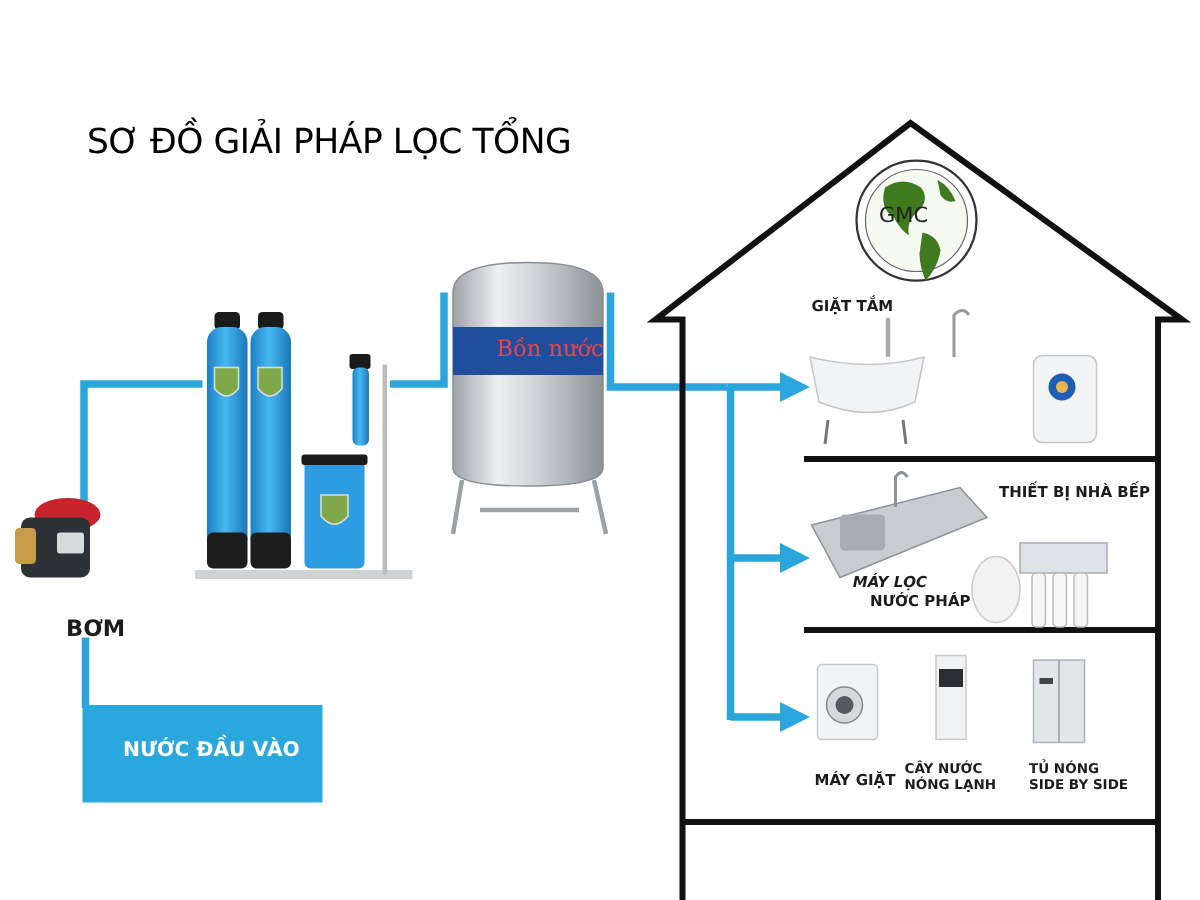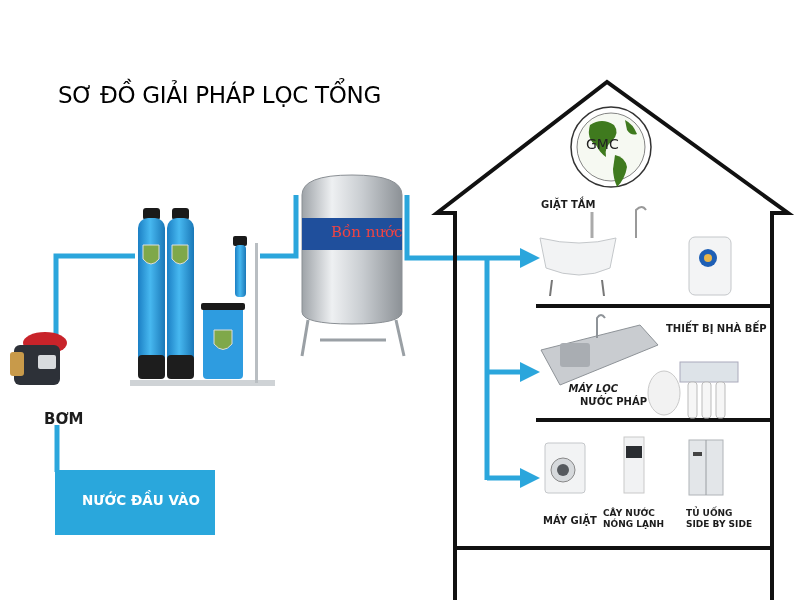--- a/index.html
+++ b/index.html
@@ -142,14 +142,14 @@
 <div class="abs inlet-text">NƯỚC ĐẦU VÀO</div>
 
 <div class="abs lbl" style="left:541px;top:199px;font-size:10px;">GIẶT TẮM</div>
 <div class="abs lbl" style="left:654px;top:323px;font-size:10px;margin-left:12px;">THIẾT BỊ NHÀ BẾP</div>
 <div class="abs lbl" style="left:564px;top:383px;font-size:10px;text-align:right;width:54px;font-style:italic;">MÁY LỌC</div>
 <div class="abs lbl" style="left:567px;top:396px;font-size:10px;text-align:right;width:80px;">NƯỚC PHÁP</div>
 
 <div class="abs lbl" style="left:543px;top:515px;font-size:10px;">MÁY GIẶT</div>
 <div class="abs lbl" style="left:603px;top:508px;font-size:9px;">CÂY NƯỚC</div>
 <div class="abs lbl" style="left:603px;top:519px;font-size:9px;">NÓNG LẠNH</div>
-<div class="abs lbl" style="left:686px;top:508px;font-size:9px;">TỦ UỐNG</div>
+<div class="abs lbl" style="left:686px;top:508px;font-size:9px;">TỦ NÓNG</div>
 <div class="abs lbl" style="left:686px;top:519px;font-size:9px;">SIDE BY SIDE</div>
 
 </body></html>

